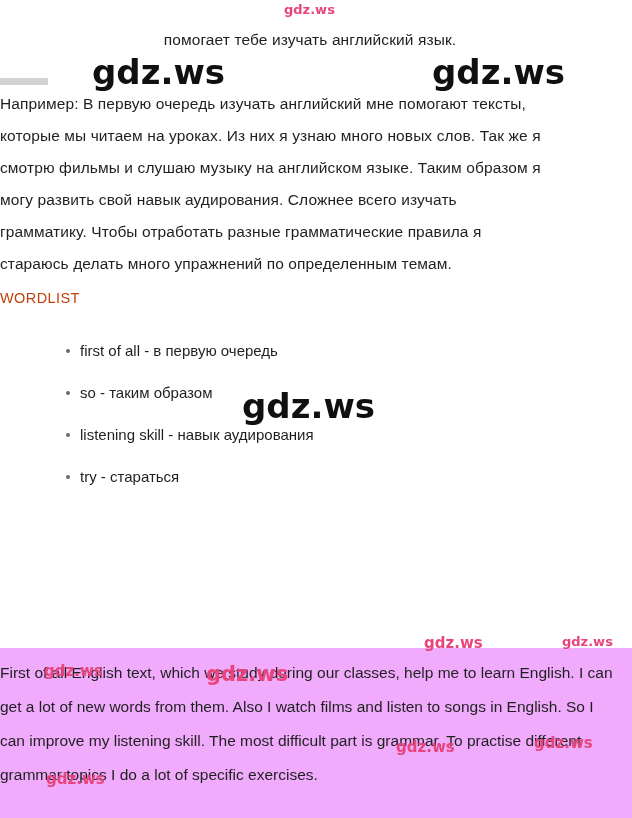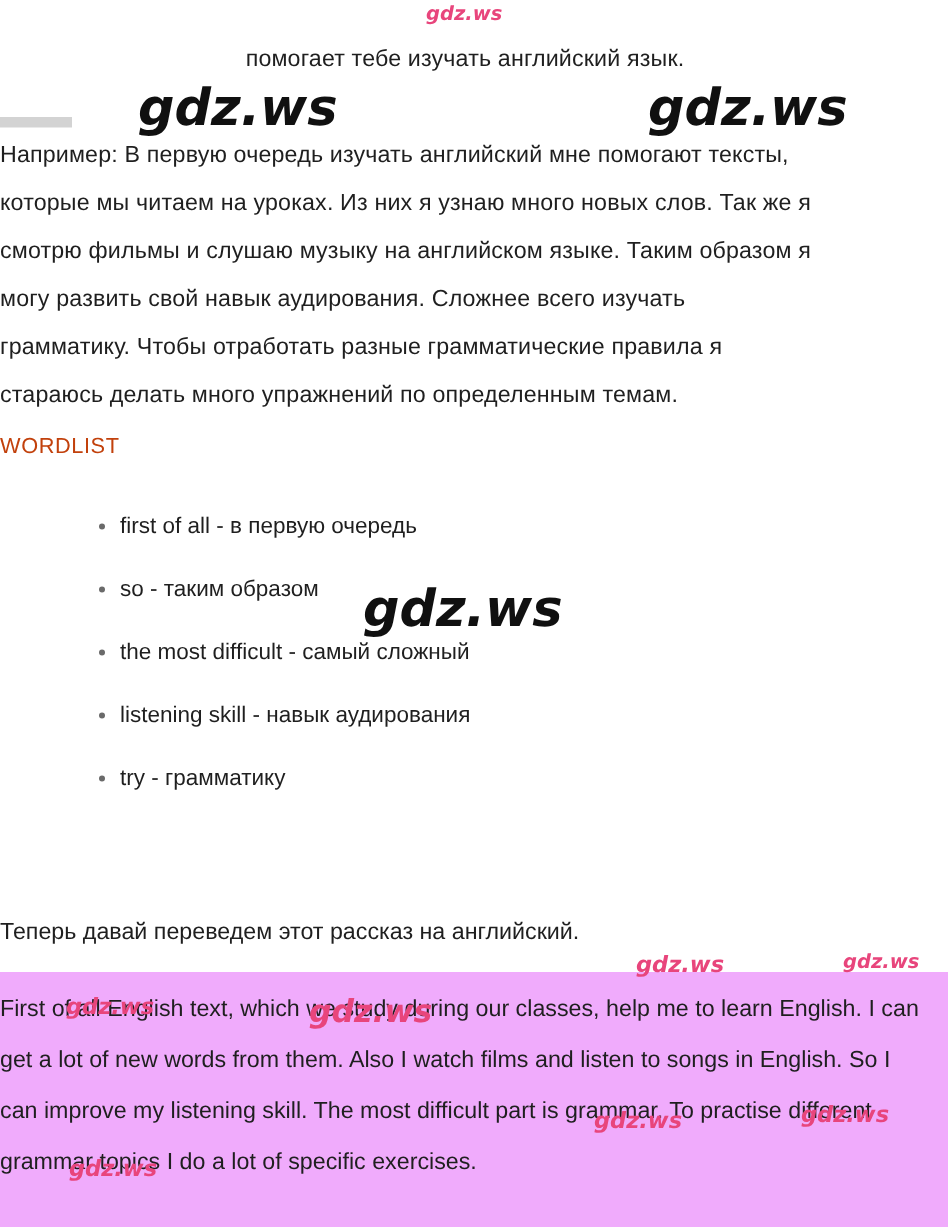--- a/index.html
+++ b/index.html
@@ -102,21 +102,20 @@
     padding-left: 0px;
   }
   
   .wm {
     position: absolute;
     color: #e8457c;
     font-weight: bold;
     font-family: "DejaVu Sans", sans-serif;
     pointer-events: none;
     white-space: nowrap;
-    font-style: italic;
   }
   .wm-top    { left: 284px; top: 2px;   font-size: 13px; }
   .wm-big1   { left: 92px;  top: 52px;  font-size: 34px; color:#101010; }
   .wm-big2   { left: 432px; top: 52px;  font-size: 34px; color:#101010; }
   .wm-big3   { left: 242px; top: 386px; font-size: 34px; color:#101010; }
   .wm-g1     { left: 424px; top: 634px; font-size: 15px; }
   .wm-g2     { left: 562px; top: 634px; font-size: 13px; }
   .wm-g3     { left: 44px;  top: 662px; font-size: 15px; }
   .wm-g4     { left: 206px; top: 662px; font-size: 21px; }
   .wm-g5     { left: 396px; top: 738px; font-size: 15px; }
@@ -141,26 +140,24 @@
 
   <div class="para" id="intro-line">помогает тебе изучать английский язык.</div>
 
   <div class="para" id="example-para">Например: В первую очередь изучать английский мне помогают тексты, которые мы читаем на уроках. Из них я узнаю много новых слов. Так же я смотрю фильмы и слушаю музыку на английском языке. Таким образом я могу развить свой навык аудирования. Сложнее всего изучать грамматику. Чтобы отработать разные грамматические правила я стараюсь делать много упражнений по определенным темам.</div>
 
   <div id="wordlist-heading">WORDLIST</div>
 
   <ul id="wordlist">
     <li>first of all - в первую очередь</li>
     <li>so - таким образом</li>
-    <li>the most difficult - самый сложный</li>
     <li>listening skill - навык аудирования</li>
-    <li>try - грамматику</li>
+    <li>try - стараться</li>
   </ul>
 
-  <div id="translate-prompt">Теперь давай переведем этот рассказ на английский.</div>
 
   <div id="answer-block">
     <div id="answer-text">First of all English text, which we study during our classes, help me to learn English. I can get a lot of new words from them. Also I watch films and listen to songs in English. So I can improve my listening skill. The most difficult part is grammar. To practise different grammar topics I do a lot of specific exercises.</div>
   </div>
 
   <div class="wm wm-top">gdz.ws</div>
   <div class="wm wm-big1">gdz.ws</div>
   <div class="wm wm-big2">gdz.ws</div>
   <div class="wm wm-big3">gdz.ws</div>
   <div class="wm wm-g1">gdz.ws</div>

